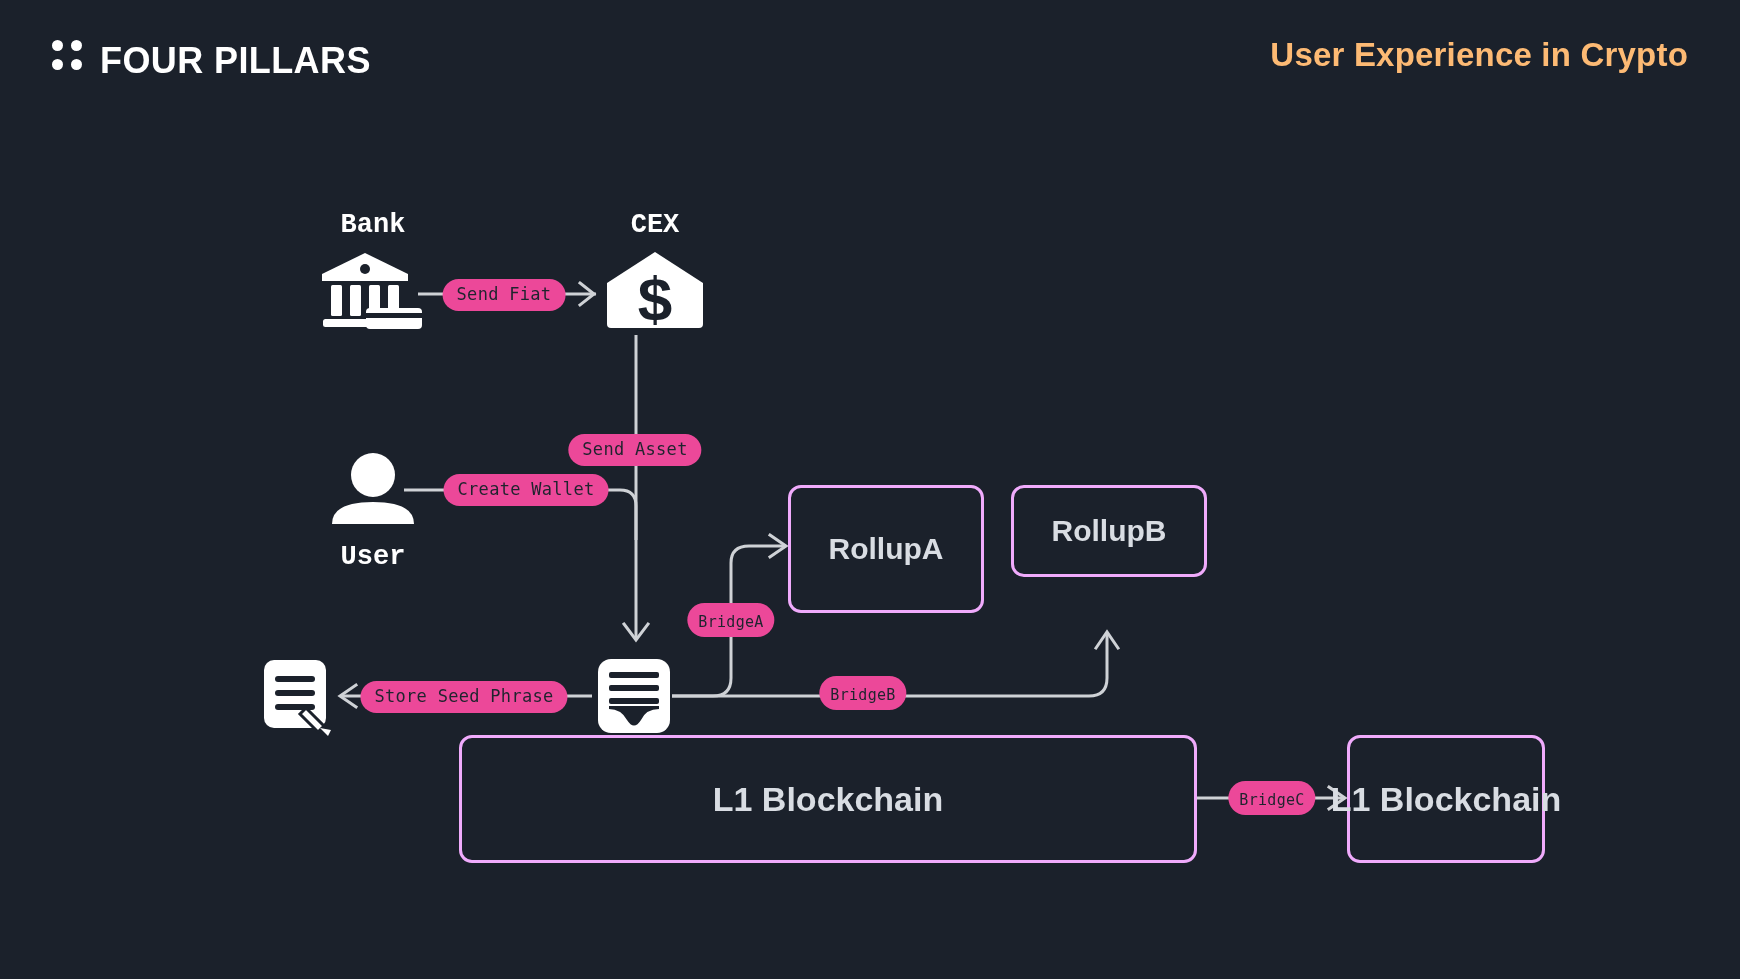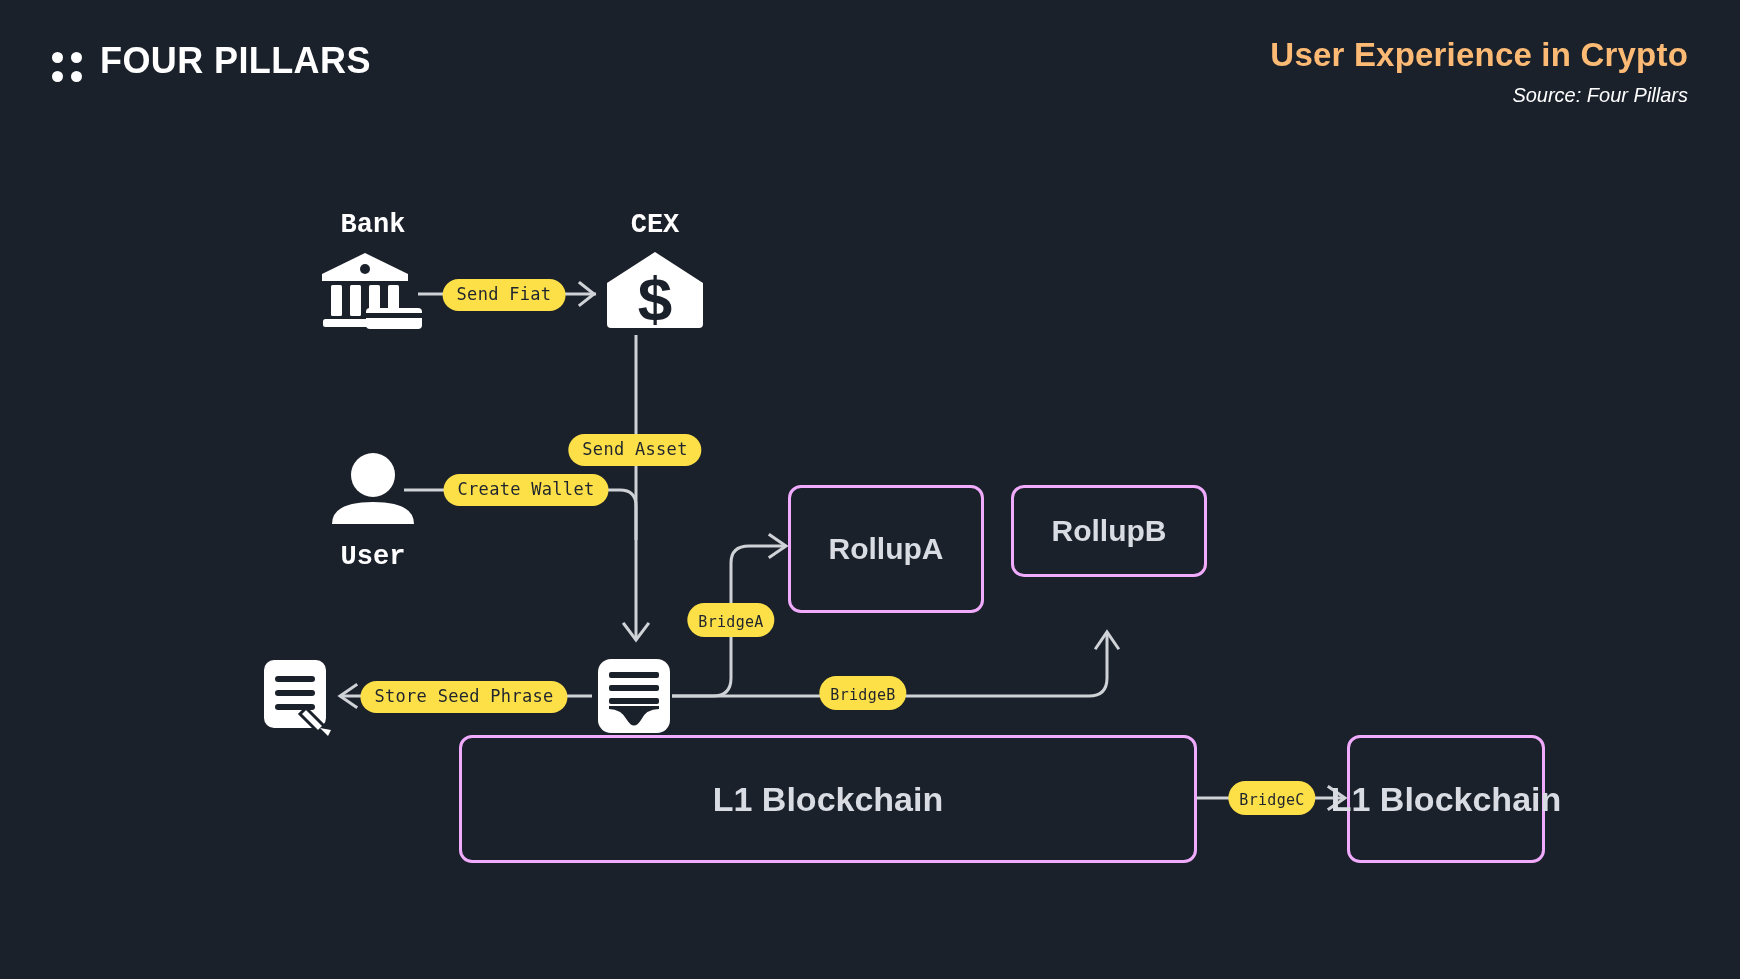--- a/index.html
+++ b/index.html
@@ -16,21 +16,21 @@
     overflow: hidden;
     font-family: "Liberation Sans", sans-serif;
   }
 
   
   #brand {
     position: absolute;
     left: 52px;
     top: 40px;
     display: flex;
-    align-items: flex-end;
+    align-items: flex-start;
     gap: 18px;
   }
   #brand-dots {
     display: grid;
     grid-template-columns: 11px 11px;
     grid-template-rows: 11px 11px;
     gap: 8px;
   }
   #brand-dots i {
     display: block;
@@ -123,21 +123,21 @@
     white-space: nowrap;
   }
   .box-label.big {
     font-size: 34px;
   }
 
   
   .pill {
     position: absolute;
     transform: translate(-50%, -50%);
-    background: #fde047;
+    background: #ec4899;
     color: #1f242e;
     border-radius: 999px;
     font-family: "DejaVu Sans Mono", "Liberation Mono", monospace;
     font-size: 17px;
     letter-spacing: 0.3px;
     padding: 7px 14px 8px;
     white-space: nowrap;
     line-height: 1;
   }
   .pill.sm {
@@ -155,21 +155,20 @@
       <i></i>
         <i></i>
         <i></i>
         <i></i>
     </span>
     <span id="brand-name">FOUR PILLARS</span>
   </div>
 
   <div id="header-right">
     <div id="deck-title">User Experience in Crypto</div>
-    <div id="deck-source">Source: Four Pillars</div>
   </div>
 
   <svg id="edges" viewBox="0 0 1740 979">
 
     <path class="edge" d="M 418 294 L 596 294"></path>
     <path class="edge-head" d="M 580 283 L 594 294 L 580 305"></path>
 
     <path class="edge" d="M 636 335 L 636 640"></path>
     <path class="edge-head" d="M 624 624 L 636 640 L 648 624"></path>
 

